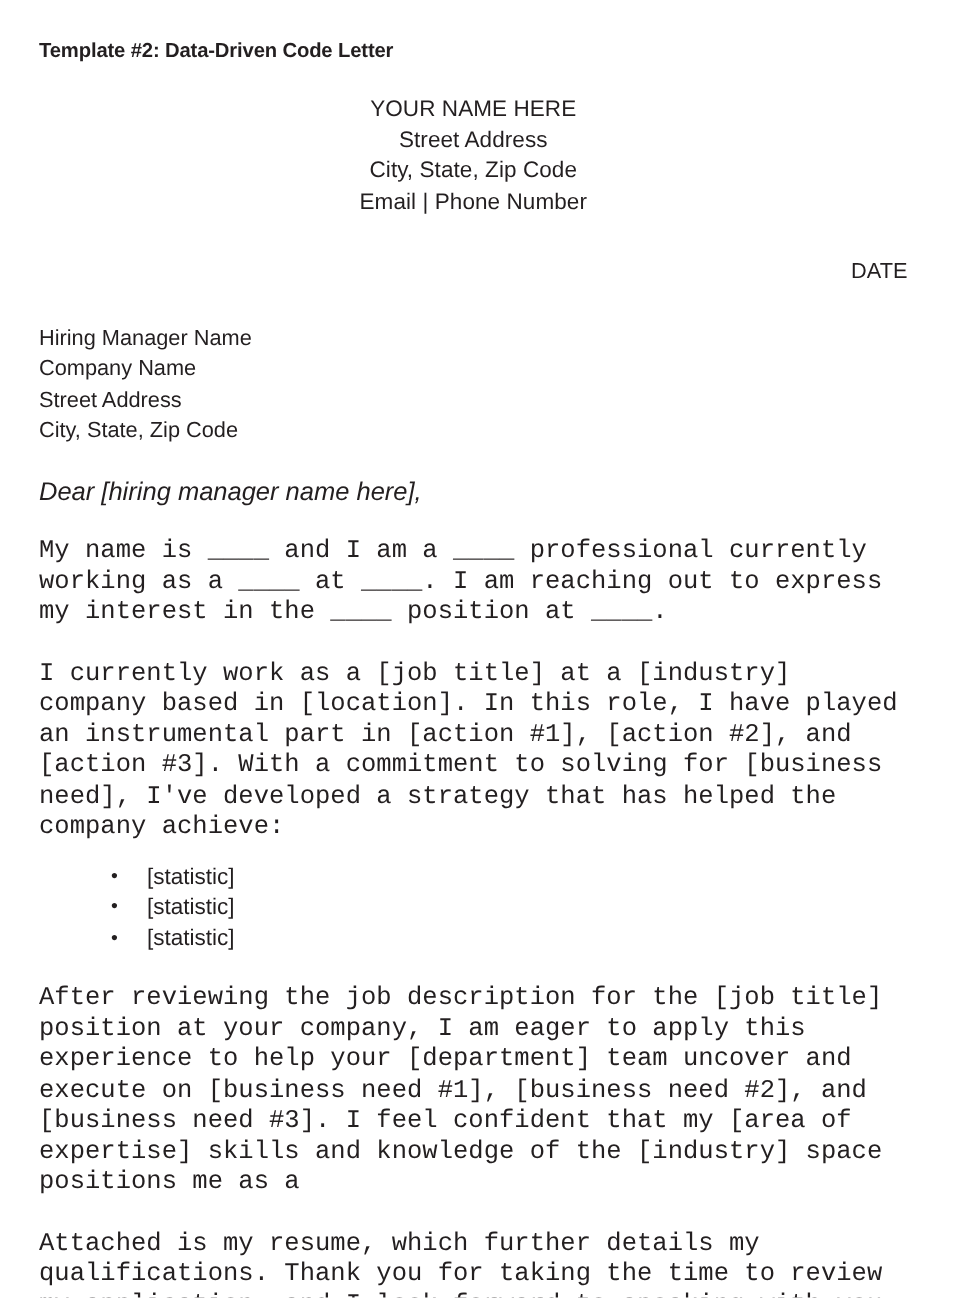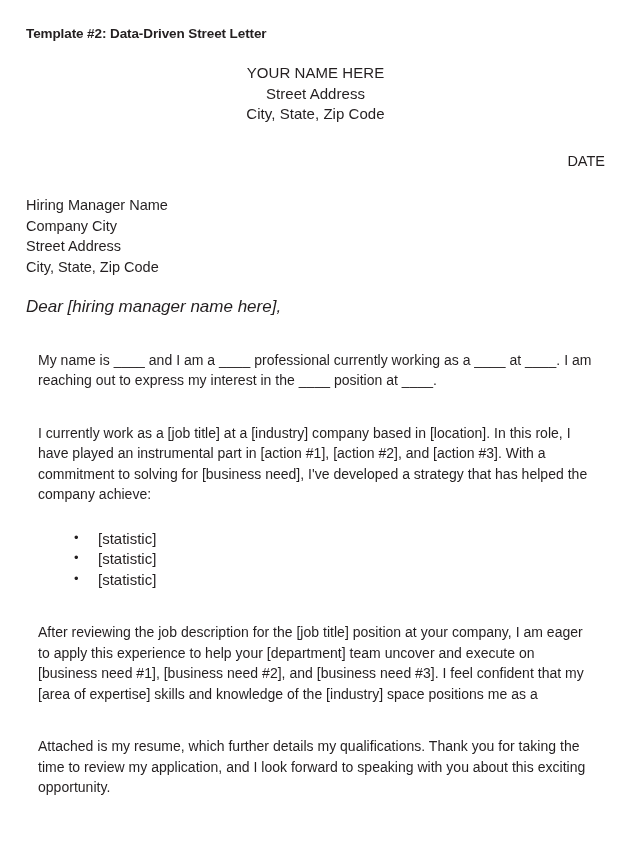--- a/index.html
+++ b/index.html
@@ -62,26 +62,27 @@
   }
 
   .salutation {
     margin-top: 20px;
     font-size: 17px;
     line-height: 20.5px;
     font-style: italic;
   }
 
   .body-par {
-    font-size: 14px;
+    font-size: 17px;
     line-height: 20.5px;
-    margin: 12px;
+    margin: 0;
     padding-top: 20px;
     max-width: 575px;
     letter-spacing: 0.02px;
+    font-family: Liberation Mono, monospace;
   }
 
   .bullet-list {
     list-style: none;
     margin: 0;
     padding: 12px 0 0 0;
   }
   .bullet-list li {
     font-size: 15px;
     line-height: 20.5px;
@@ -104,33 +105,34 @@
   .closing-block .line {
     display: block;
     margin-top: 36px;
   }
 </style>
 </head>
 <body>
 
 <div class="page">
 
-  <h1 class="doc-title">Template #2: Data-Driven Street Letter</h1>
+  <h1 class="doc-title">Template #2: Data-Driven Code Letter</h1>
 
   <div class="sender-block">
     <span class="line">YOUR NAME HERE</span>
     <span class="line">Street Address</span>
     <span class="line">City, State, Zip Code</span>
+    <span class="line">Email | Phone Number</span>
   </div>
 
   <div class="date-line">DATE</div>
 
   <div class="recipient-block">
     <span class="line">Hiring Manager Name</span>
-    <span class="line">Company City</span>
+    <span class="line">Company Name</span>
     <span class="line">Street Address</span>
     <span class="line">City, State, Zip Code</span>
   </div>
 
   <div class="salutation">Dear [hiring manager name here],</div>
 
   <p class="body-par">My name is ____ and I am a ____ professional currently working as a ____ at ____. I am reaching out to express my interest in the ____ position at ____.</p>
 
   <p class="body-par">I currently work as a [job title] at a [industry] company based in [location]. In this role, I have played an instrumental part in [action #1], [action #2], and [action #3]. With a commitment to solving for [business need], I've developed a strategy that has helped the company achieve:</p>
 

